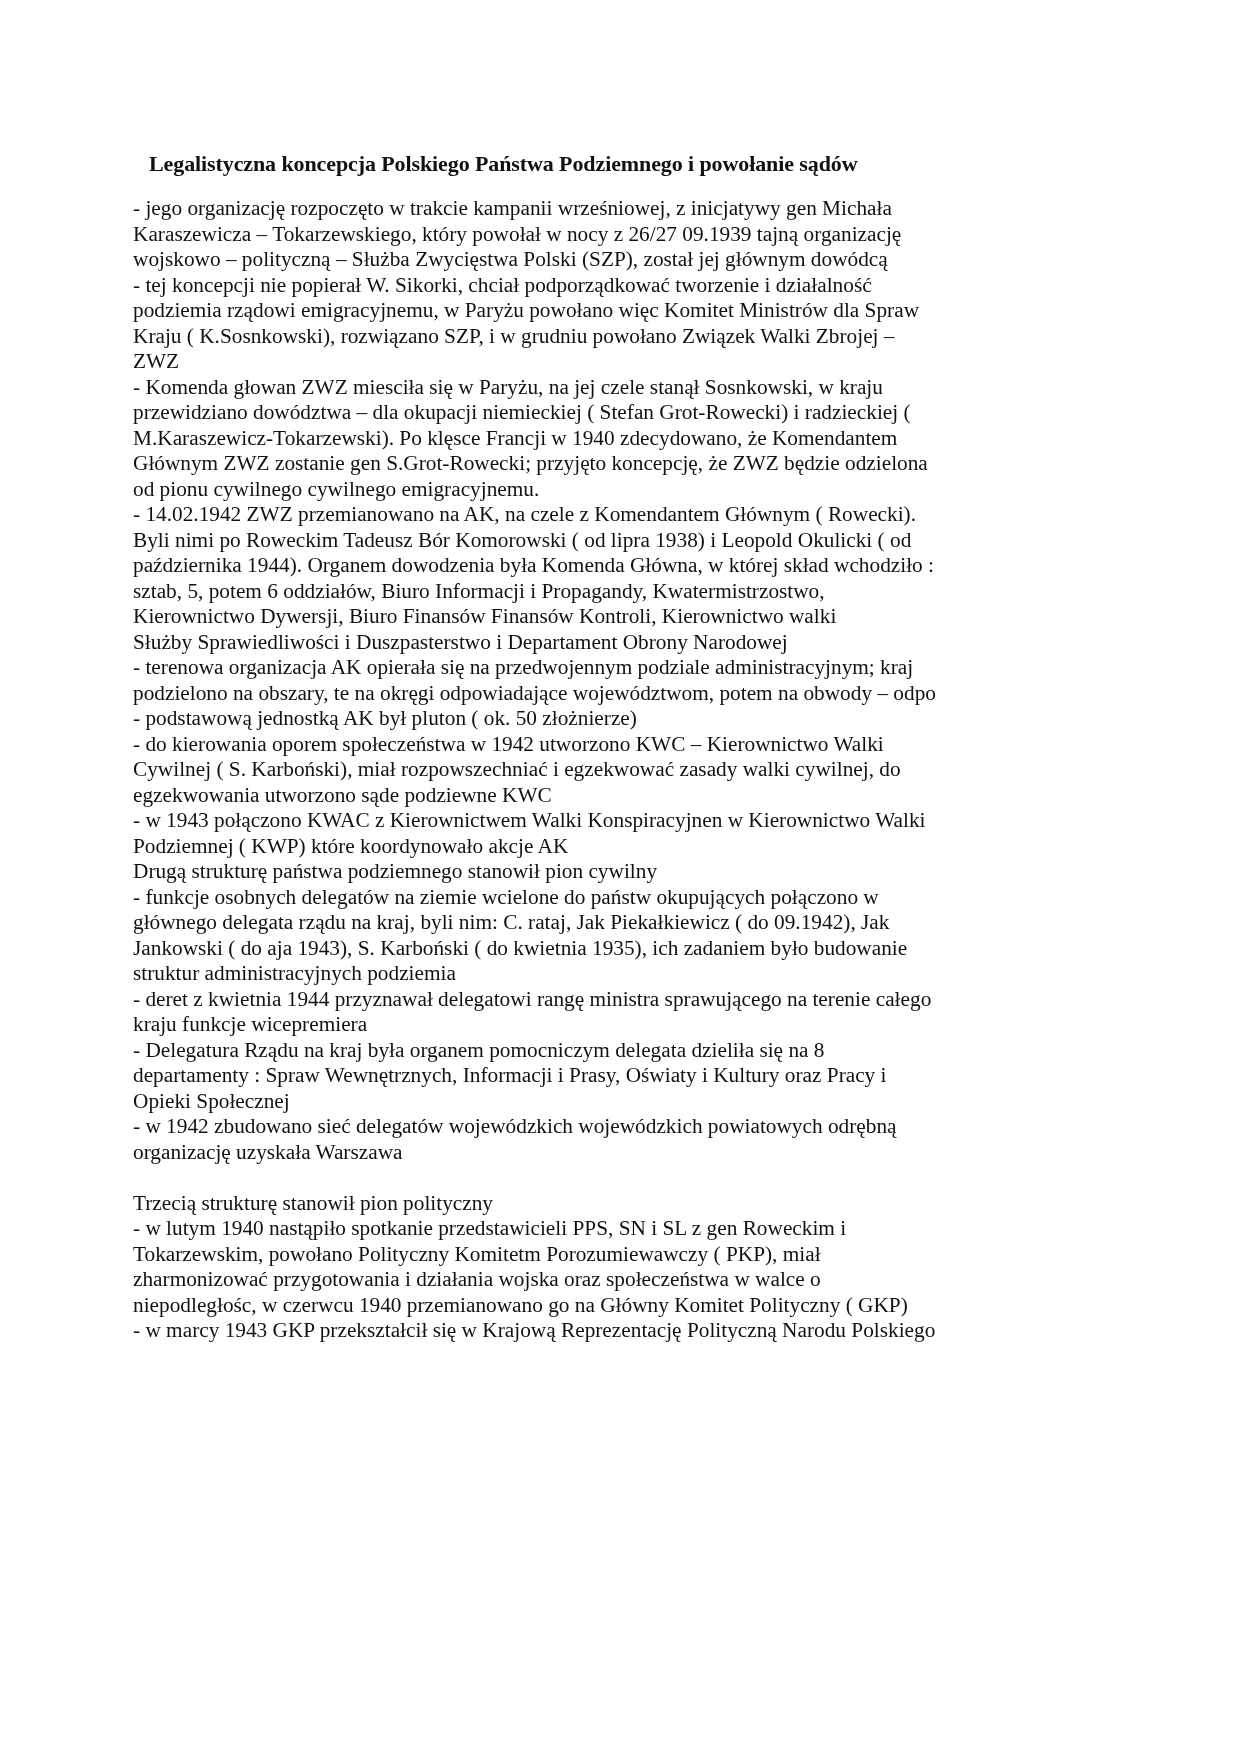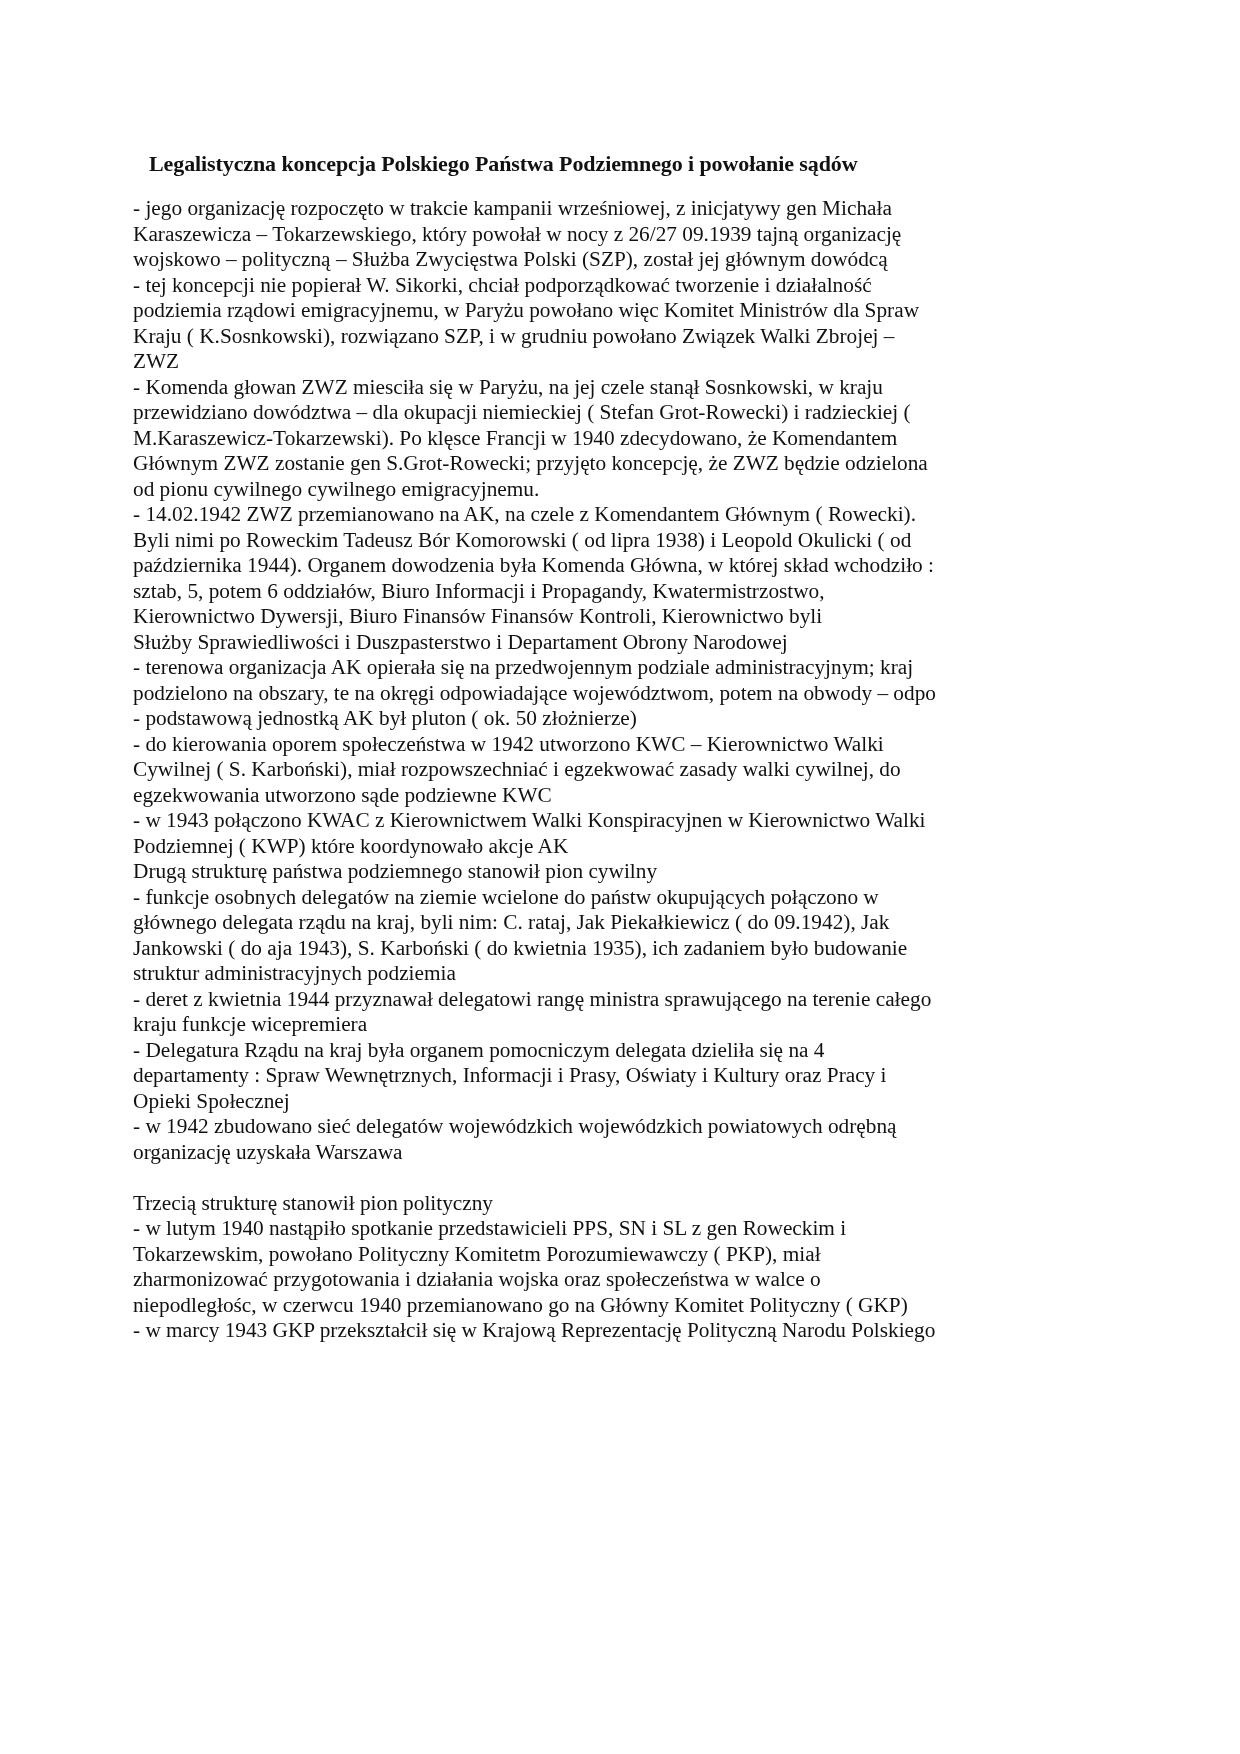--- a/index.html
+++ b/index.html
@@ -66,38 +66,38 @@
     <span class="line">ZWZ</span>
     <span class="line">- Komenda głowan ZWZ miesciła się w Paryżu, na jej czele stanął Sosnkowski, w kraju</span>
     <span class="line">przewidziano dowództwa – dla okupacji niemieckiej ( Stefan Grot-Rowecki) i radzieckiej (</span>
     <span class="line">M.Karaszewicz-Tokarzewski). Po klęsce Francji w 1940 zdecydowano, że Komendantem</span>
     <span class="line">Głównym ZWZ zostanie gen S.Grot-Rowecki; przyjęto koncepcję, że ZWZ będzie odzielona</span>
     <span class="line">od pionu cywilnego cywilnego emigracyjnemu.</span>
     <span class="line">- 14.02.1942 ZWZ przemianowano na AK, na czele z Komendantem Głównym ( Rowecki).</span>
     <span class="line">Byli nimi po Roweckim Tadeusz Bór Komorowski ( od lipra 1938) i Leopold Okulicki ( od</span>
     <span class="line">października 1944). Organem dowodzenia była Komenda Główna, w której skład wchodziło :</span>
     <span class="line">sztab, 5, potem 6 oddziałów, Biuro Informacji i Propagandy, Kwatermistrzostwo,</span>
-    <span class="line">Kierownictwo Dywersji, Biuro Finansów Finansów Kontroli, Kierownictwo byli</span>
+    <span class="line">Kierownictwo Dywersji, Biuro Finansów Finansów Kontroli, Kierownictwo walki</span>
     <span class="line">Służby Sprawiedliwości i Duszpasterstwo i Departament Obrony Narodowej</span>
     <span class="line">- terenowa organizacja AK opierała się na przedwojennym podziale administracyjnym; kraj</span>
     <span class="line">podzielono na obszary, te na okręgi odpowiadające województwom, potem na obwody – odpo</span>
     <span class="line">- podstawową jednostką AK był pluton ( ok. 50 złożnierze)</span>
     <span class="line">- do kierowania oporem społeczeństwa w 1942 utworzono KWC – Kierownictwo Walki</span>
     <span class="line">Cywilnej ( S. Karboński), miał rozpowszechniać i egzekwować zasady walki cywilnej, do</span>
     <span class="line">egzekwowania utworzono sąde podziewne KWC</span>
     <span class="line">- w 1943 połączono KWAC z Kierownictwem Walki Konspiracyjnen w Kierownictwo Walki</span>
     <span class="line">Podziemnej ( KWP) które koordynowało akcje AK</span>
     <span class="line">Drugą strukturę państwa podziemnego stanowił pion cywilny</span>
     <span class="line">- funkcje osobnych delegatów na ziemie wcielone do państw okupujących połączono w</span>
     <span class="line">głównego delegata rządu na kraj, byli nim: C. rataj, Jak Piekałkiewicz ( do 09.1942), Jak</span>
     <span class="line">Jankowski ( do aja 1943), S. Karboński ( do kwietnia 1935), ich zadaniem było budowanie</span>
     <span class="line">struktur administracyjnych podziemia</span>
     <span class="line">- deret z kwietnia 1944 przyznawał delegatowi rangę ministra sprawującego na terenie całego</span>
     <span class="line">kraju funkcje wicepremiera</span>
-    <span class="line">- Delegatura Rządu na kraj była organem pomocniczym delegata dzieliła się na 4</span>
+    <span class="line">- Delegatura Rządu na kraj była organem pomocniczym delegata dzieliła się na 8</span>
     <span class="line">departamenty : Spraw Wewnętrznych, Informacji i Prasy, Oświaty i Kultury oraz Pracy i</span>
     <span class="line">Opieki Społecznej</span>
     <span class="line">- w 1942 zbudowano sieć delegatów wojewódzkich wojewódzkich powiatowych odrębną</span>
     <span class="line">organizację uzyskała Warszawa</span>
     <span class="line blank"></span>
     <span class="line">Trzecią strukturę stanowił pion polityczny</span>
     <span class="line">- w lutym 1940 nastąpiło spotkanie przedstawicieli PPS, SN i SL z gen Roweckim i</span>
     <span class="line">Tokarzewskim, powołano Polityczny Komitetm Porozumiewawczy ( PKP), miał</span>
     <span class="line">zharmonizować przygotowania i działania wojska oraz społeczeństwa w walce o</span>
     <span class="line">niepodległośc, w czerwcu 1940 przemianowano go na Główny Komitet Polityczny ( GKP)</span>

